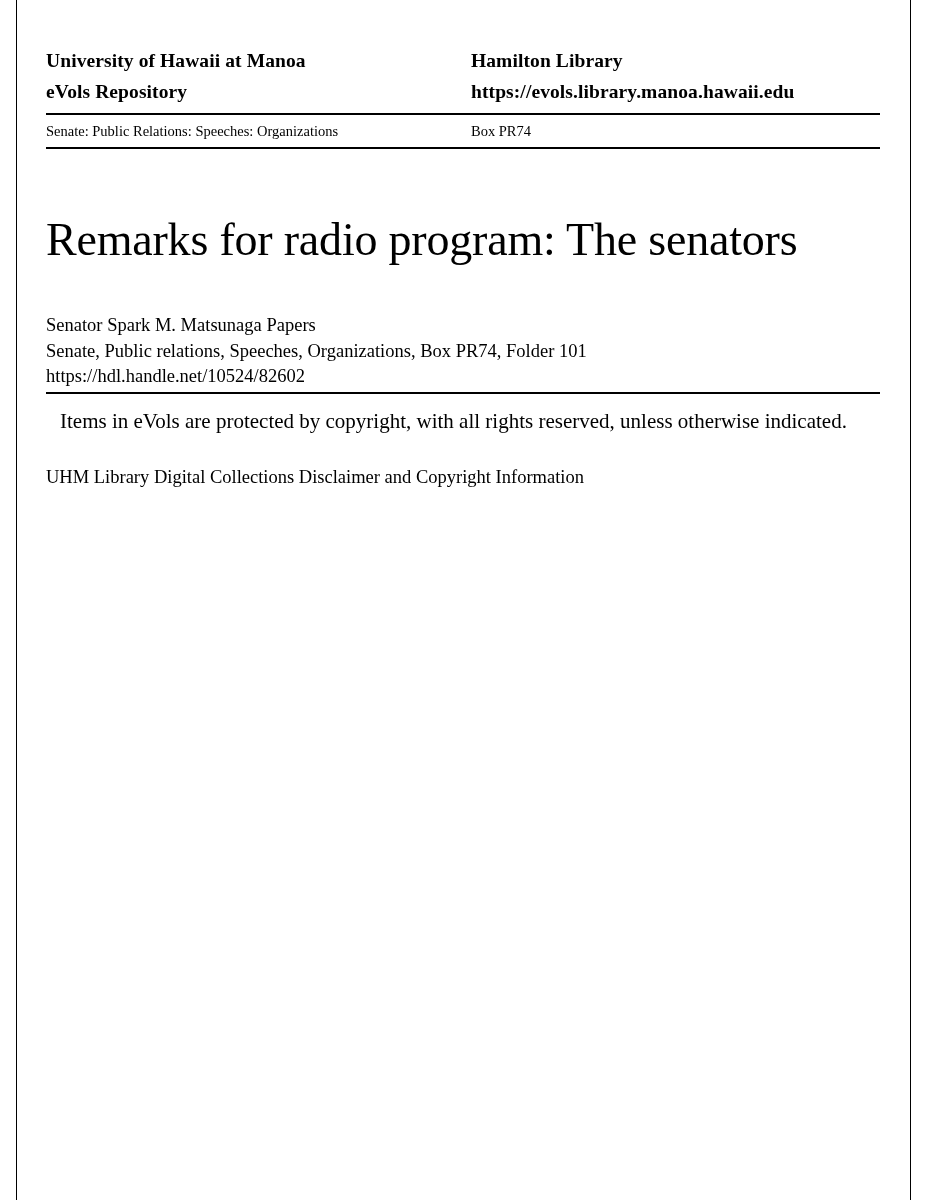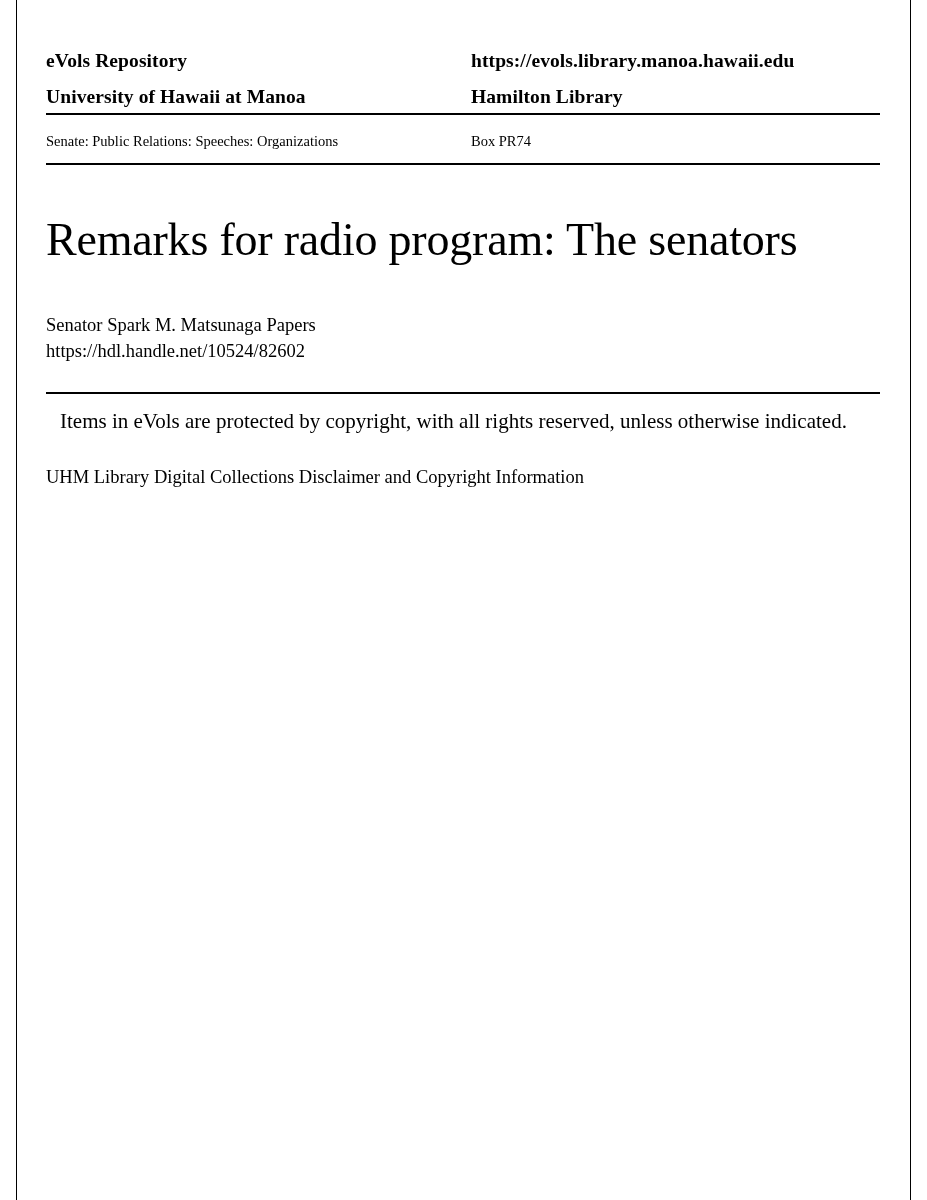--- a/index.html
+++ b/index.html
@@ -80,22 +80,21 @@
   }
   .rule-full {
     height: 2px;
     background: #000000;
     width: 834px;
   }
   .subheader-row {
     display: flex;
     align-items: baseline;
     padding-top: 6px;
-    padding-bottom: 12px;
-    margin-top: 10px;
+    padding-bottom: 6px;
   }
   .subheader-row .col-left {
     width: 425px;
     flex: 0 0 425px;
   }
   .sub-text {
     font-size: 14.5px;
     line-height: 20px;
   }
   .rule-thin {
@@ -161,44 +160,45 @@
 
 <div class="page">
 
   <div class="edge-rule-left"></div>
   <div class="edge-rule-right"></div>
 
   <div class="content">
 
     <div class="header">
 
+      <div class="header-row row1">
+        <div class="col-left hdr-bold">University of Hawaii at Manoa</div>
+        <div class="col-right hdr-bold">Hamilton Library</div>
+      </div>
+
       <div class="header-row row2">
         <div class="col-left hdr-bold">eVols Repository</div>
         <div class="col-right hdr-bold">https://evols.library.manoa.hawaii.edu</div>
       </div>
 
-      <div class="header-row row1">
-        <div class="col-left hdr-bold">University of Hawaii at Manoa</div>
-        <div class="col-right hdr-bold">Hamilton Library</div>
-      </div>
-
       <div class="rule-full"></div>
 
       <div class="subheader-row">
         <div class="col-left sub-text">Senate: Public Relations: Speeches: Organizations</div>
         <div class="col-right sub-text">Box PR74</div>
       </div>
 
       <div class="rule-thin"></div>
     </div>
 
     <h1 class="doc-title">Remarks for radio program: The senators</h1>
 
     <div class="citation">
       <div>Senator Spark M. Matsunaga Papers</div>
+      <div>Senate, Public relations, Speeches, Organizations, Box PR74, Folder 101</div>
       <div>https://hdl.handle.net/10524/82602</div>
     </div>
 
     <div class="rule-mid"></div>
 
     <div class="rights">Items in eVols are protected by copyright, with all rights reserved, unless otherwise indicated.</div>
 
     <div class="disclaimer">UHM Library Digital Collections Disclaimer and Copyright Information</div>
 
   </div>

